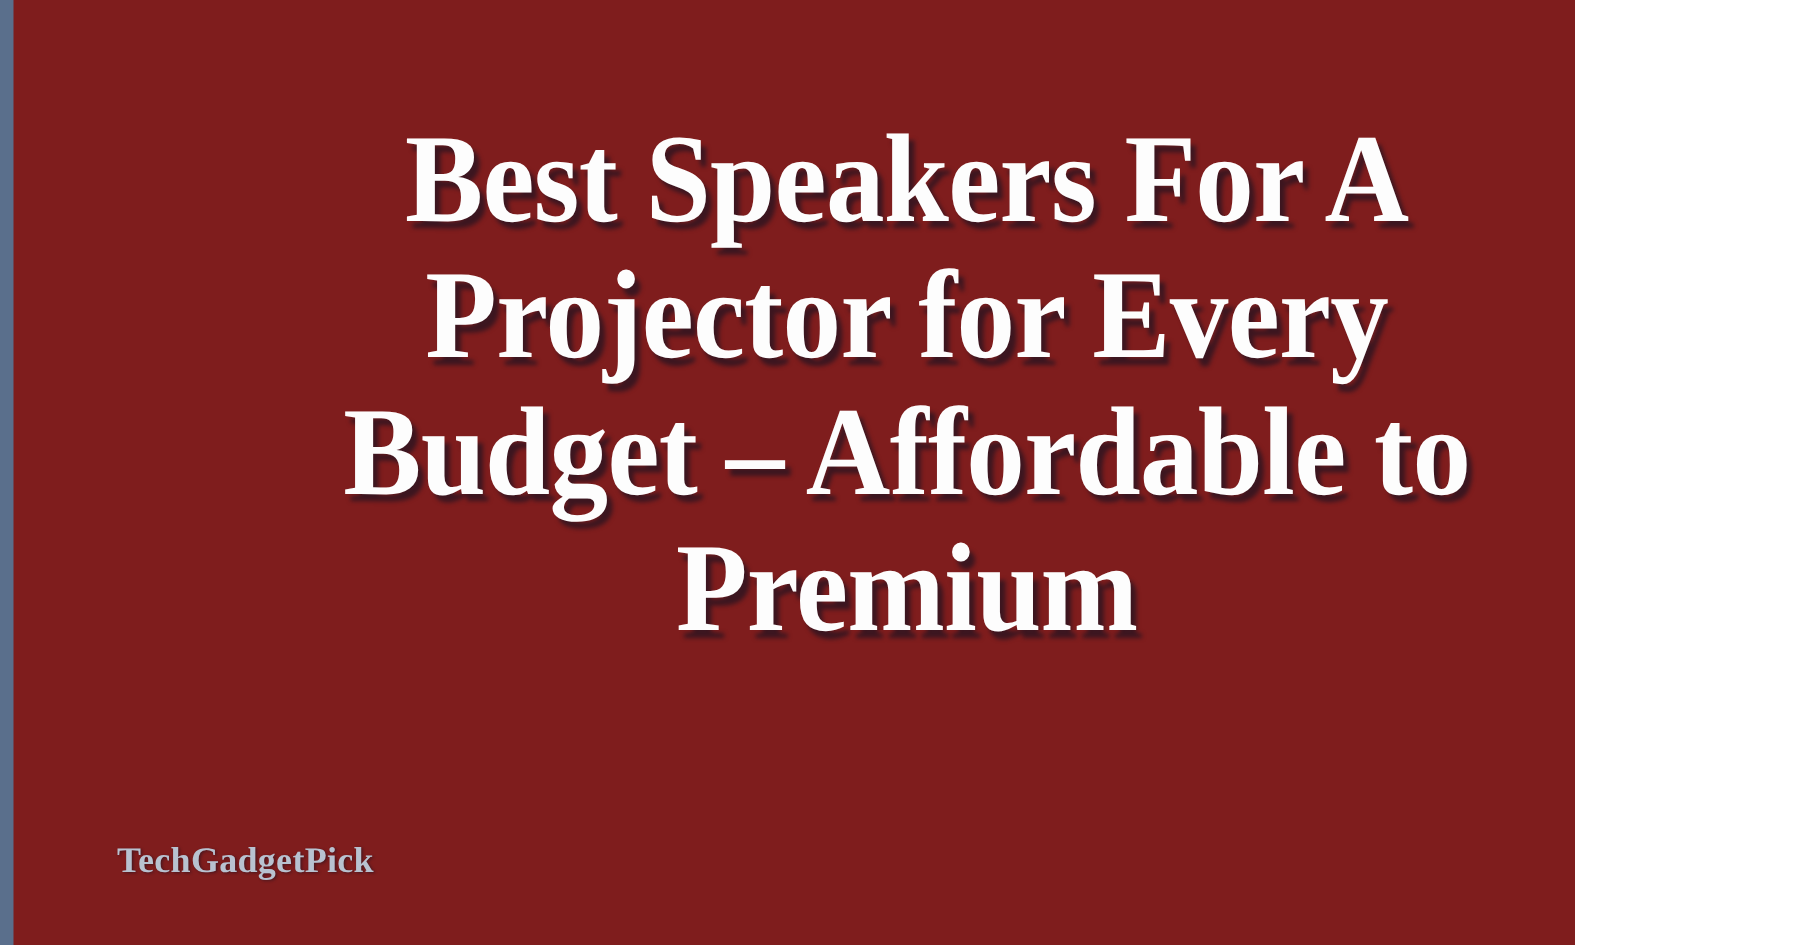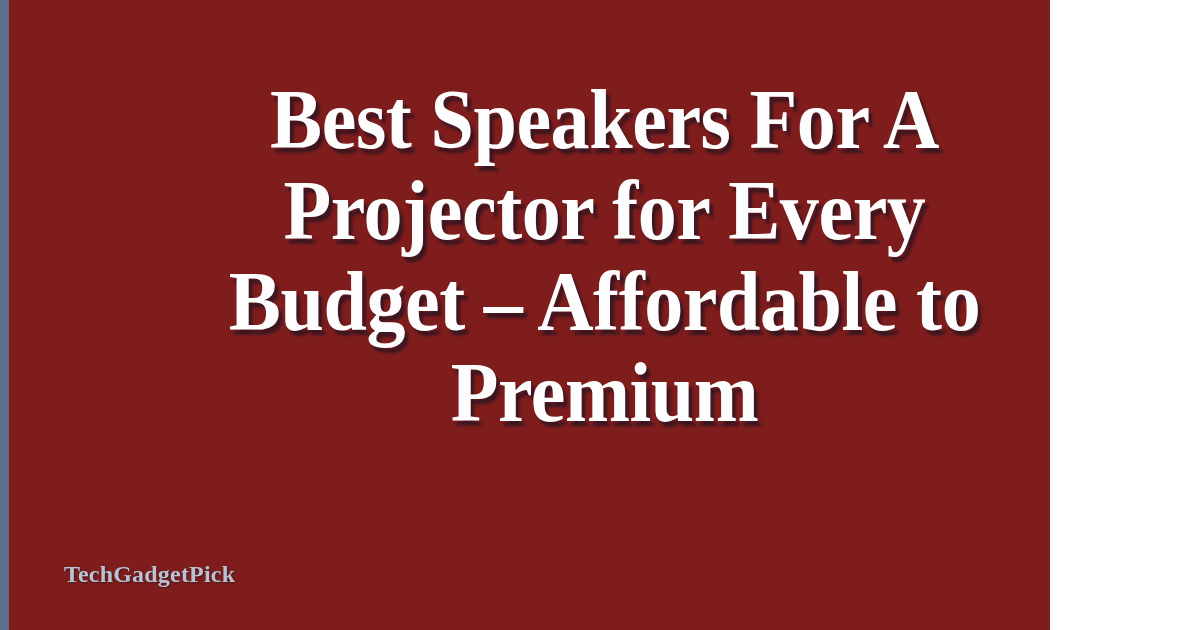--- a/index.html
+++ b/index.html
@@ -60,21 +60,21 @@
     letter-spacing: -0.5px;
     transform: scaleX(0.93);
     transform-origin: center center;
     text-shadow: 4px 5px 3px rgba(5, 16, 34, 0.55);
     white-space: pre-line;
   }
 
   
   #brand-footer {
     position: absolute;
-    left: 64px;
+    left: 78px;
     bottom: 44px;
     margin: 0;
     text-align: center;
   }
 
   #brand-name {
     display: inline-block;
     color: #b8c2d0;
     font-family: "Liberation Serif", "DejaVu Serif", serif;
     font-weight: 700;

